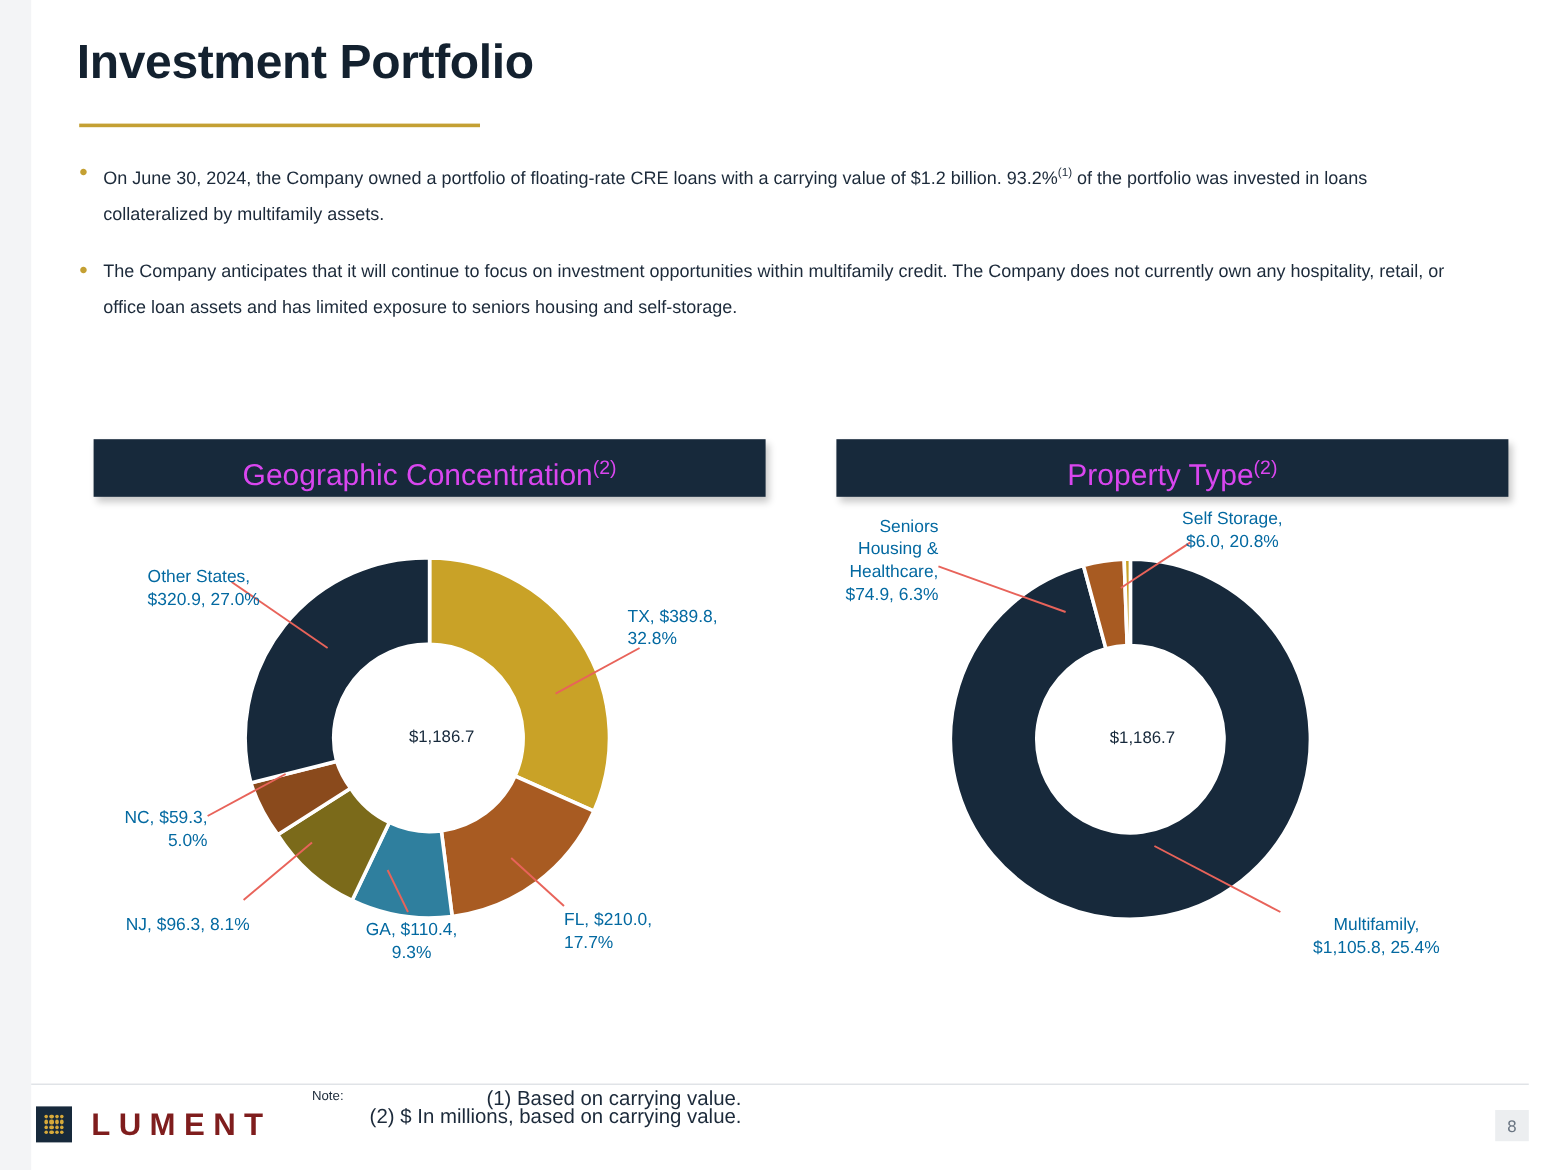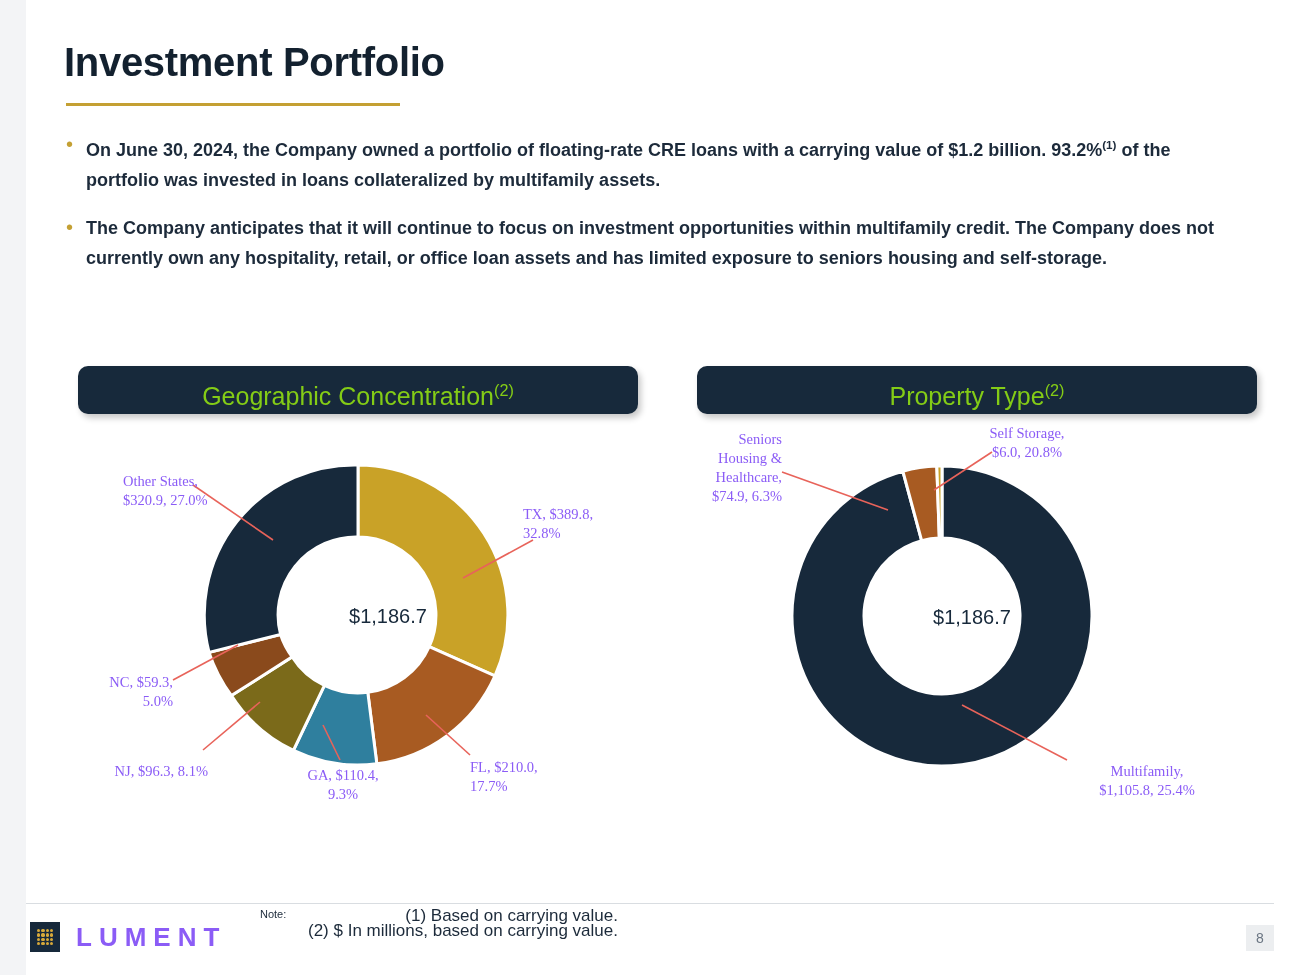--- a/index.html
+++ b/index.html
@@ -21,21 +21,20 @@
     width: 26px; height: 975px;
     background: #f3f4f6;
   }
   .page-title {
     position: absolute;
     left: 64px; top: 30px;
     font-size: 40px;
     font-weight: 700;
     letter-spacing: -0.3px;
     color: #13212f;
-    margin-top: 10px;
   }
   .title-rule {
     position: absolute;
     left: 66px; top: 103px;
     width: 334px; height: 3px;
     background: #c4a033;
   }
   .bullets {
     position: absolute;
     left: 66px; top: 130px;
@@ -46,62 +45,58 @@
     margin-bottom: 18px;
   }
   .bullet .dot {
     color: #c4a033;
     font-size: 20px;
     line-height: 29px;
     width: 20px;
     flex: 0 0 20px;
   }
   .bullet .txt {
-    font-size: 18px;
+    font-size: 15px;
     line-height: 30px;
     color: #1c2a3a;
-    font-weight: bold;
   }
   sup { font-size: 0.65em; vertical-align: super; }
 
   .panel {
     position: absolute;
   }
   .panel-header {
     background: #17293b;
-    color: #84cc16;
+    color: #d946ef;
     font-size: 25px;
     text-align: center;
     line-height: 48px;
     height: 48px;
     box-shadow: 3px 4px 6px rgba(0,0,0,0.22);
-    border-radius: 10px;
   }
   #panel-geo { left: 78px; top: 366px; width: 560px; }
   #panel-prop { left: 662px; top: 366px; width: 560px; padding-left: 35px; }
 
   .chart-area { position: relative; }
   #chart-geo { position: absolute; left: 78px; top: 430px; width: 560px; height: 400px; }
   #chart-prop { position: absolute; left: 662px; top: 430px; width: 560px; height: 400px; }
 
   .donut-center {
     position: absolute;
-    font-size: 20px;
+    font-size: 14px;
     color: #17293b;
     text-align: center;
     width: 180px;
-    padding-left: 20px;
   }
 
   .lbl {
     position: absolute;
     font-size: 14.5px;
     line-height: 19px;
-    color: #8b5cf6;
-    font-family: Liberation Serif, serif;
+    color: #0369a1;
   }
   .lbl.r { text-align: right; }
   .lbl.c { text-align: center; }
   .lbl.l { text-align: left; }
 
   .footer-rule {
     position: absolute;
     left: 26px; top: 903px;
     width: 1248px; height: 1px;
     background: #d9dde1;
@@ -123,21 +118,21 @@
   .logo-box .grid i {
     background: #d7a93a;
     border-radius: 50%;
   }
   .logo-word {
     position: absolute;
     left: 76px; top: 922px;
     font-size: 26px;
     letter-spacing: 7px;
     font-weight: 700;
-    color: #8b5cf6;
+    color: #7f1d1d;
   }
   .note-label {
     position: absolute;
     left: 260px; top: 908px;
     font-size: 11px;
     color: #1c2a3a;
   }
   .notes {
     position: absolute;
     left: 308px; top: 908px;

